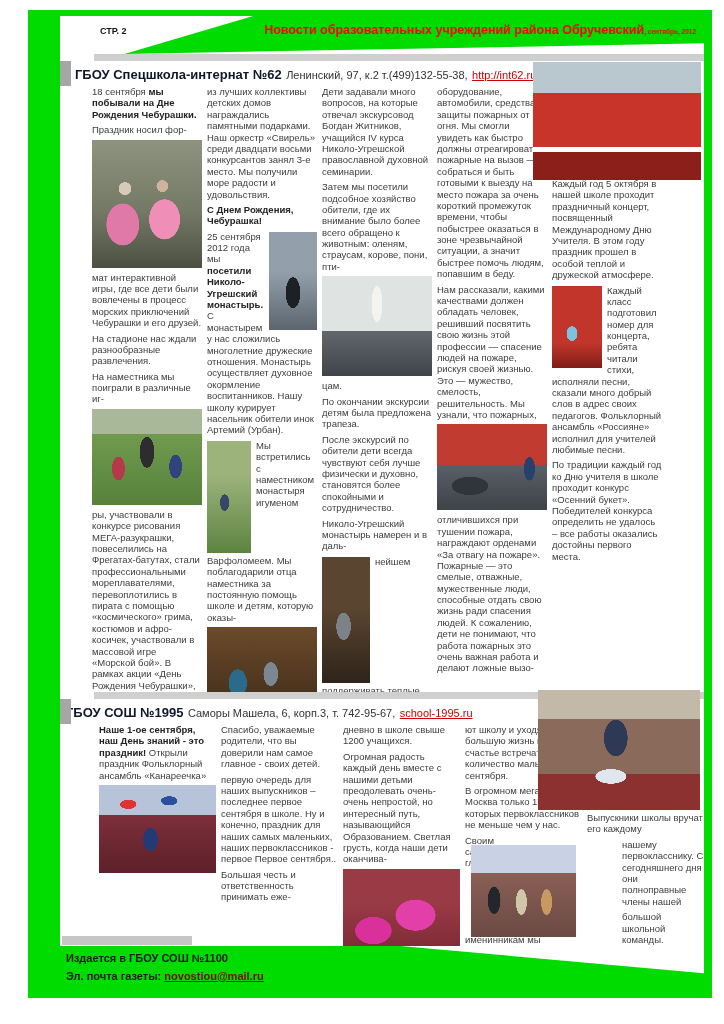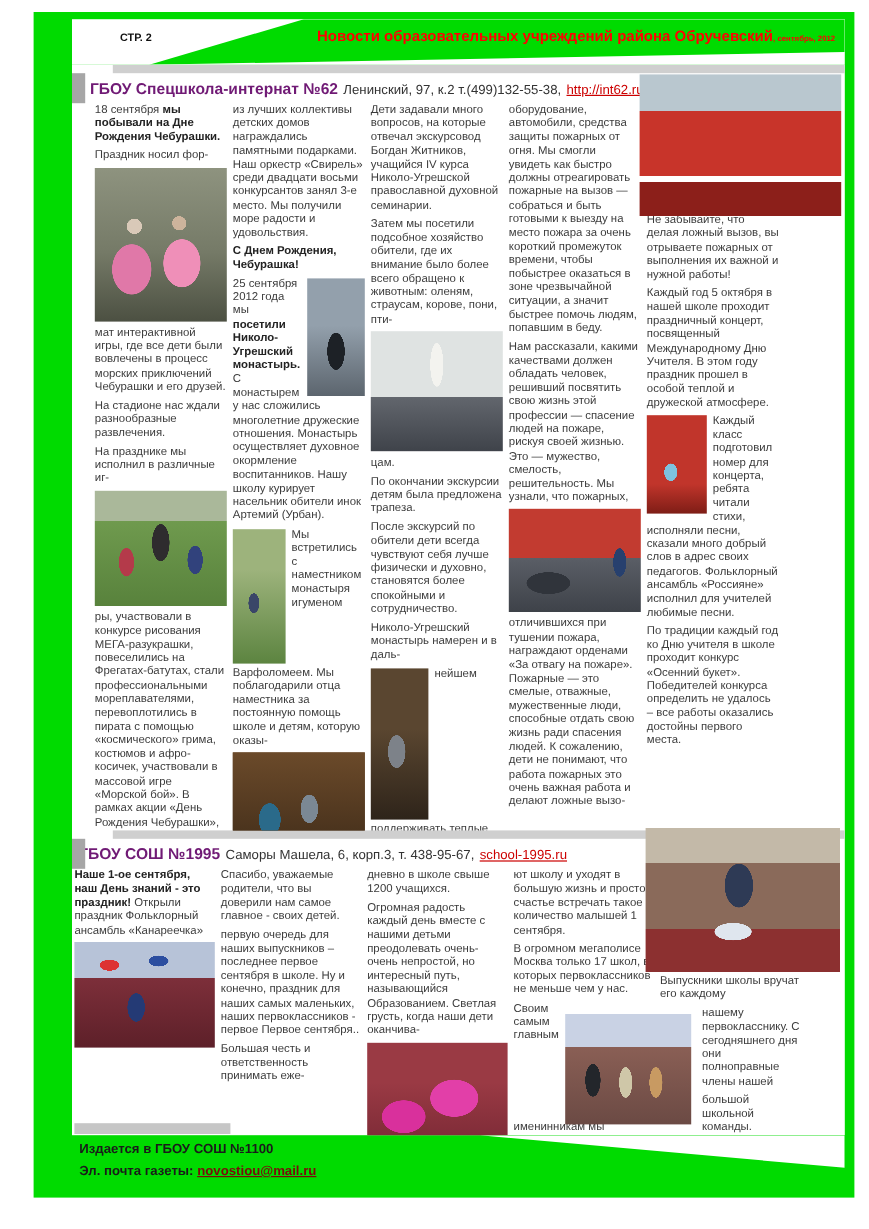--- a/index.html
+++ b/index.html
@@ -10,27 +10,27 @@
   .mast-green{position:absolute;left:60px;top:16px;width:644px;height:38px;background:#00db00;
     clip-path:polygon(30% 0,100% 0,100% 72%,10% 100%);}
   .mast-title{position:absolute;right:8px;top:7px;color:#ff0000;font-weight:bold;font-size:12.5px;white-space:nowrap;}
   .mast-date{font-size:6.5px;font-weight:bold;color:#ff0000;}
   .page-num{position:absolute;left:100px;top:26px;font-size:9px;font-weight:bold;color:#111;}
   
   .content{position:absolute;left:60px;top:54px;width:644px;height:892px;background:#ffffff;overflow:hidden;}
   .art-strip{height:7px;background:#cfcfcf;margin-left:34px;}
   .art-row{position:relative;padding:4px 190px 3px 15px;white-space:nowrap;}
   .art-row .bar{position:absolute;left:0;top:0;width:11px;height:25px;background:#a6a6a6;}
-  .art-title{color:#701a75;font-weight:bold;font-size:13px;}
+  .art-title{color:#0f172a;font-weight:bold;font-size:13px;}
   .art-addr{color:#333;font-size:11px;}
   .art-link{color:#cc0000;font-size:11px;text-decoration:underline;cursor:pointer;}
   .a2 .art-row{padding:4px 212px 3px 6px;}
-  .cols{display:flex;gap:5px;padding-left:19px;overflow:hidden;}
+  .cols{display:flex;gap:5px;padding-left:32px;overflow:hidden;}
   .a1 .cols{height:606px;}
-  .a2 .cols{height:224px;padding-left:2px;}
+  .a2 .cols{height:224px;padding-left:2px;justify-content:flex-end;}
   .col{flex:0 0 110px;width:110px;font-size:9.5px;line-height:1.2;color:#3c3c3c;}
   .a2 .col{flex:0 0 117px;width:117px;}
   .col p{margin:0 0 4px 0;}
   .bd{font-weight:bold;color:#222;}
   .pt92{padding-top:92px;}
   .pt88{padding-top:88px;}
   
   .ph{display:block;margin:2px 0 4px 0;}
   .fl{float:left;margin:1px 5px 2px 0;}
   .fr{float:right;margin:1px 0 2px 5px;}
@@ -120,21 +120,21 @@
       <span class="art-addr">Ленинский, 97, к.2 т.(499)132-55-38,</span>
       <a class="art-link">http://int62.ru</a>
     </div>
     <div class="cols">
       <div class="col">
         <p><span>18 сентября </span><span class="bd">мы побывали на Дне Рождения Чебурашки.</span></p>
         <p>Праздник носил фор-</p>
         <span class="ph ph-kids"></span>
         <p>мат интерактивной игры, где все дети были вовлечены в процесс морских приключений Чебурашки и его друзей.</p>
         <p>На стадионе нас ждали разнообразные развлечения.</p>
-        <p>На празднике мы исполнил в различные иг-</p>
+        <p>На наместника мы поиграли в различные иг-</p>
         <span class="ph ph-field"></span>
         <p>ры, участвовали в конкурсе рисования МЕГА-разукрашки, повеселились на Фрегатах-батутах, стали профессиональными мореплавателями, перевоплотились в пирата с помощью «космического» грима, костюмов и афро-косичек, участвовали в массовой игре «Морской бой». В рамках акции «День Рождения Чебурашки», проводился конкурс детского творчества «ЧЕ — ЗВЕЗДА», лучшие</p>
       </div>
       <div class="col">
         <p>из лучших коллективы детских домов награждались памятными подарками. Наш оркестр «Свирель» среди двадцати восьми конкурсантов занял 3-е место. Мы получили море радости и удовольствия.</p>
         <p class="bd">С Днем Рождения, Чебурашка!</p>
         <p>
           <span class="ph ph-monk fr"></span>
           <span>25 сентября 2012 года мы </span><span class="bd">посетили Николо-Угрешский монастырь.</span><span> С монастырем у нас сложились многолетние дружеские отношения. Монастырь осуществляет духовное окормление воспитанников. Нашу школу курирует насельник обители инок Артемий (Урбан).</span>
         </p>
@@ -157,36 +157,35 @@
         <p>нейшем поддерживать теплые отношения и доброе сотрудничество с нашей школой.</p>
 
       </div>
       <div class="col">
         <p>оборудование, автомобили, средства защиты пожарных от огня. Мы смогли увидеть как быстро должны отреагировать пожарные на вызов — собраться и быть готовыми к выезду на место пожара за очень короткий промежуток времени, чтобы побыстрее оказаться в зоне чрезвычайной ситуации, а значит быстрее помочь людям, попавшим в беду.</p>
         <p>Нам рассказали, какими качествами должен обладать человек, решивший посвятить свою жизнь этой профессии — спасение людей на пожаре, рискуя своей жизнью. Это — мужество, смелость, решительность. Мы узнали, что пожарных,</p>
         <span class="ph ph-station"></span>
         <p>отличившихся при тушении пожара, награждают орденами «За отвагу на пожаре». Пожарные — это смелые, отважные, мужественные люди, способные отдать свою жизнь ради спасения людей. К сожалению, дети не понимают, что работа пожарных это очень важная работа и делают ложные вызо-</p>
       </div>
       <div class="col pt92">
-        <p>Не забывайте, что делая ложный вызов, вы отрываете пожарных от выполнения их важной и нужной работы!</p>
         <p>Каждый год 5 октября в нашей школе проходит праздничный концерт, посвященный Международному Дню Учителя. В этом году праздник прошел в особой теплой и дружеской атмосфере.</p>
         <span class="ph ph-truckclose fl"></span>
         <p>Каждый класс подготовил номер для концерта, ребята читали стихи, исполняли песни, сказали много добрый слов в адрес своих педагогов. Фольклорный ансамбль «Россияне» исполнил для учителей любимые песни.</p>
         <p>По традиции каждый год ко Дню учителя в школе проходит конкурс «Осенний букет». Победителей конкурса определить не удалось – все работы оказались достойны первого места.</p>
 
       </div>
     </div>
   </div>
 
   <div class="a2">
     <div class="art-strip"></div>
     <div class="art-row">
       <span class="bar"></span>
       <span class="art-title">ГБОУ СОШ №1995</span>
-      <span class="art-addr">Саморы Машела, 6, корп.3, т. 438-95-67,</span>
+      <span class="art-addr">Саморы Машела, 6, корп.3, т. 742-95-67,</span>
       <a class="art-link">school-1995.ru</a>
     </div>
     <div class="cols">
       <div class="col">
         <p><span class="bd">Наше 1-ое сентября, наш  День знаний - это праздник!</span><span> Открыли праздник Фольклорный ансамбль «Канареечка»</span></p>
         <span class="ph ph-carpet"></span>
       </div>
       <div class="col">
         <p>Спасибо, уважаемые родители, что вы доверили нам самое главное - своих детей.</p>
         <p>первую очередь для наших выпускников – последнее первое сентября в школе.  Ну и конечно, праздник для наших самых маленьких, наших  первоклассников - первое Первое сентября..</p>

